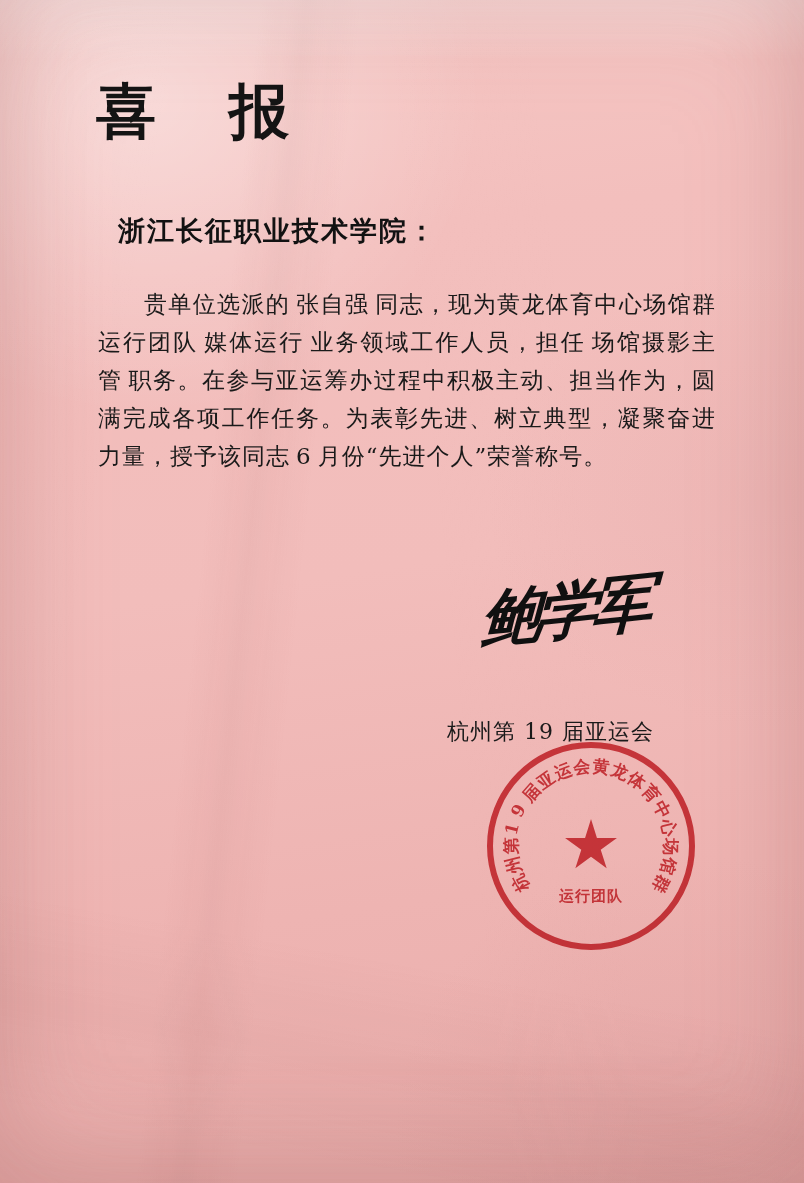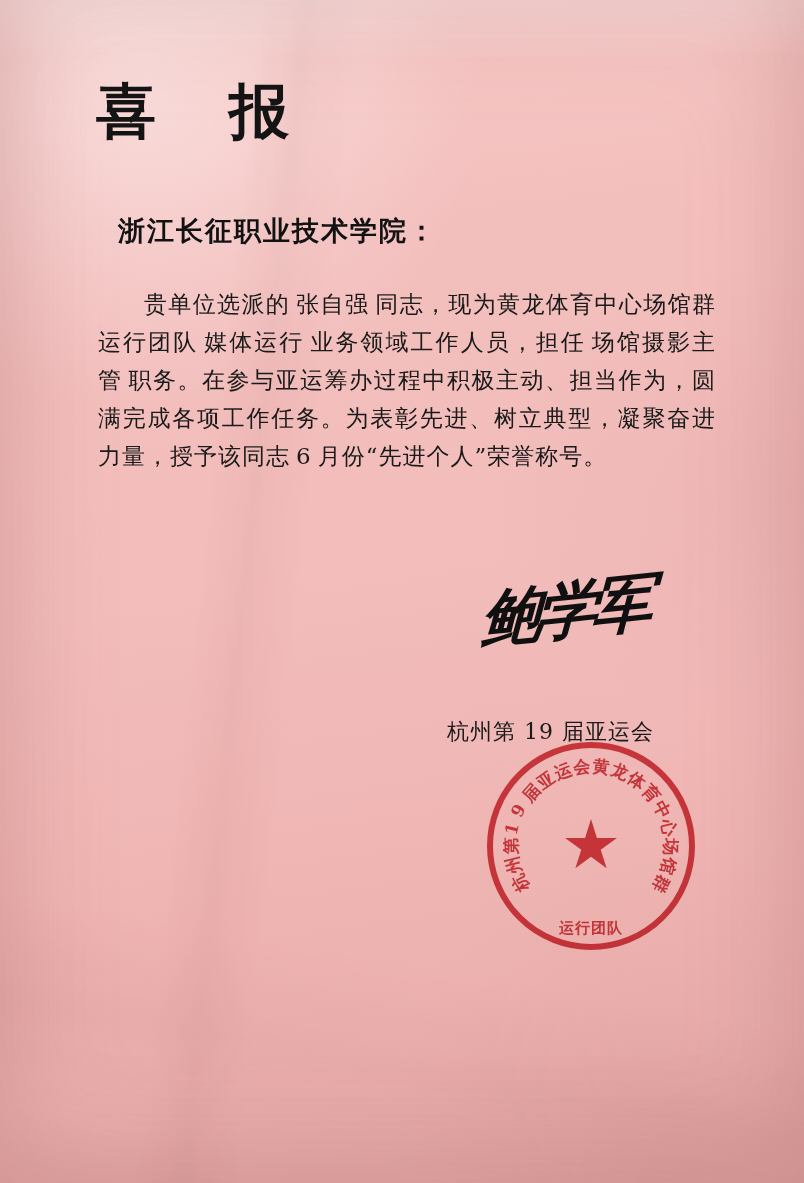--- a/index.html
+++ b/index.html
@@ -174,21 +174,21 @@
     top: 50%;
     font-size: 17px;
     font-weight: bold;
     color: #c8202a;
     transform-origin: 0 0;
     white-space: nowrap;
   }
   .seal .bottom-text {
     position: absolute;
     left: 0; right: 0;
-    bottom: 12px;
+    bottom: 44px;
     text-align: center;
     font-size: 15px;
     font-weight: bold;
     color: #c8202a;
     letter-spacing: 1px;
   }
 </style>
 </head>
 <body>
 

